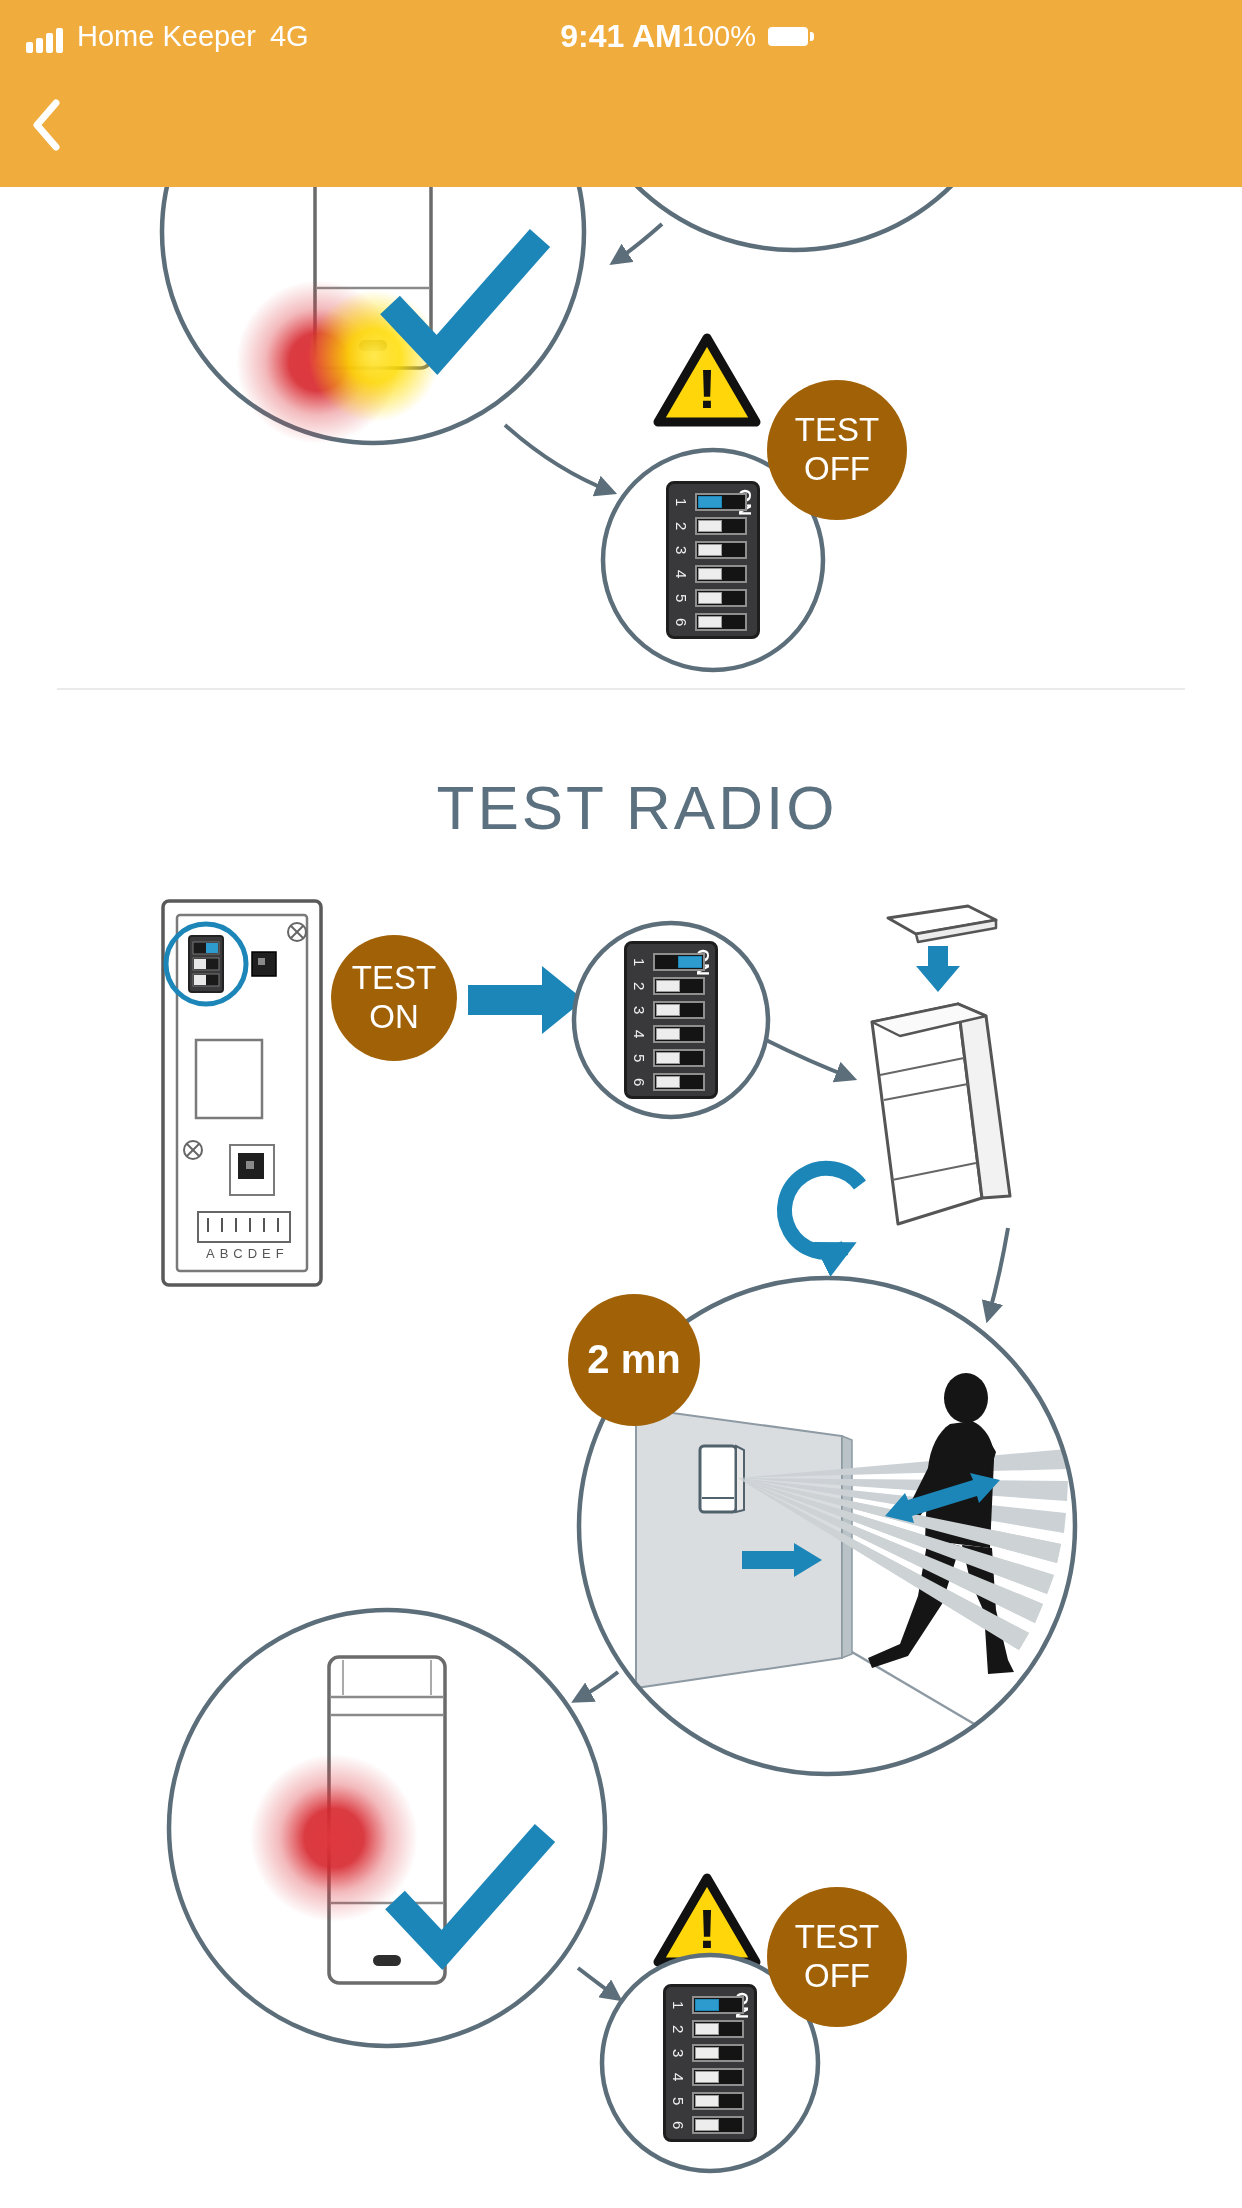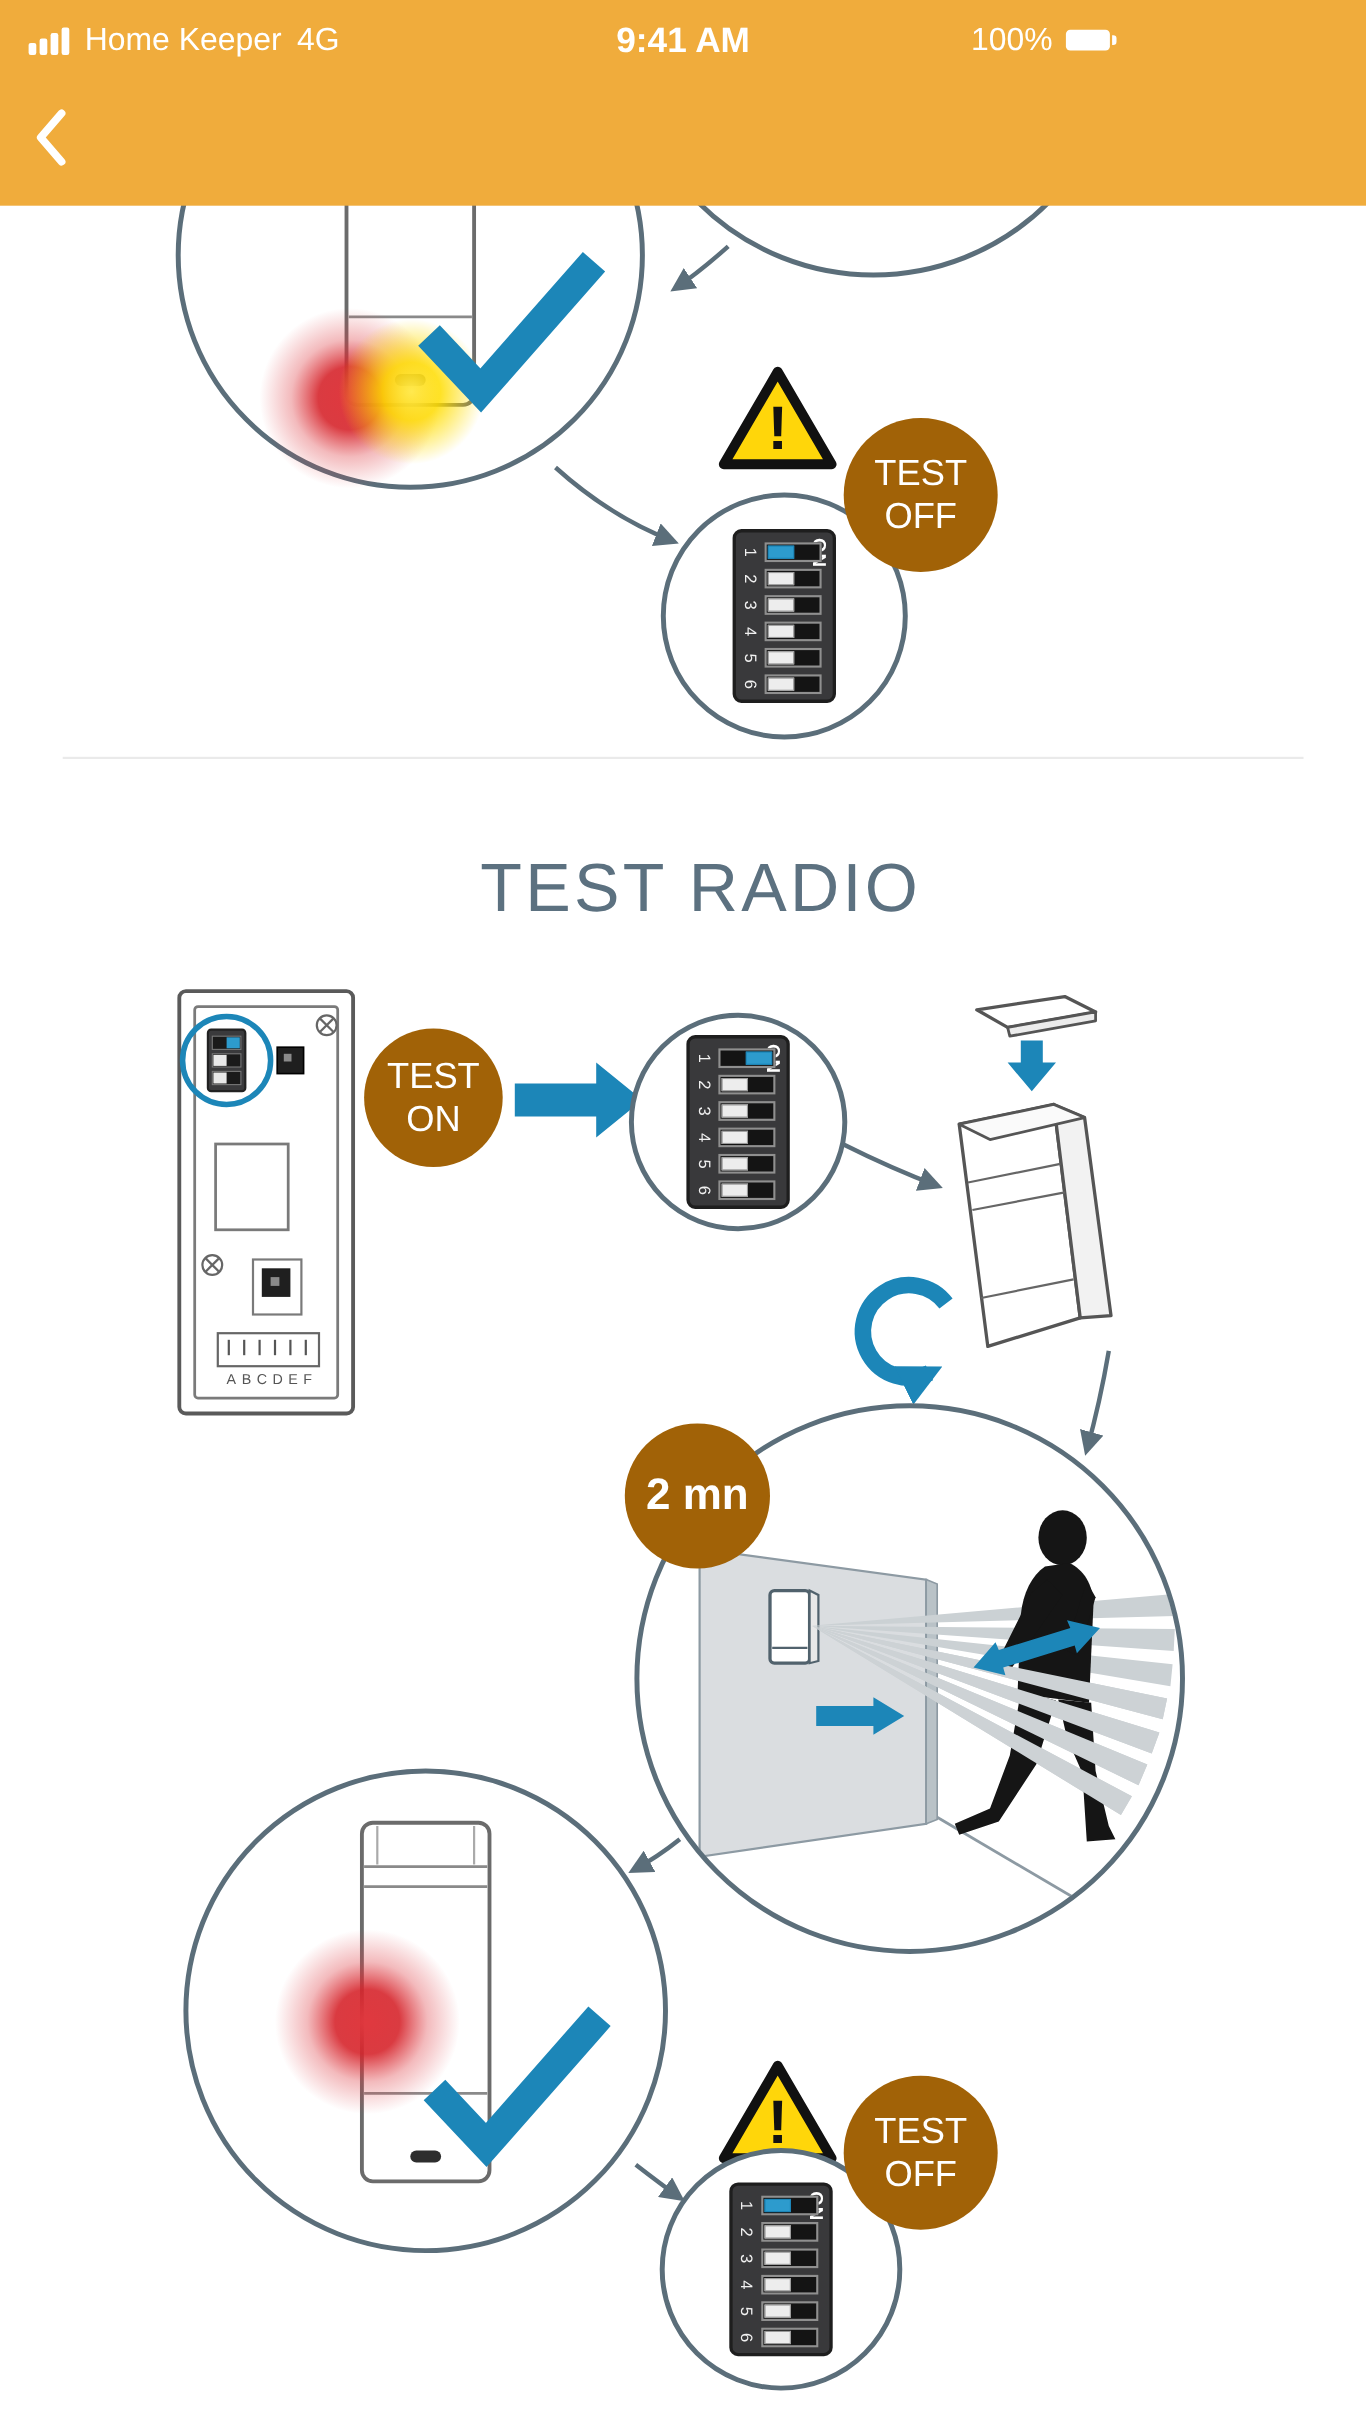--- a/index.html
+++ b/index.html
@@ -4,27 +4,27 @@
 <style>
   html,body{margin:0;padding:0;background:#fff;}
   .page{position:relative;width:1242px;height:2208px;background:#fff;overflow:hidden;
         font-family:"Liberation Sans",sans-serif;}
   svg{font-family:"Liberation Sans",sans-serif;}
 
   
   .header{position:absolute;top:0;left:0;width:1242px;height:187px;background:#F0AC3C;z-index:10;color:#fff;}
   .status-bar{height:63px;display:grid;grid-template-columns:1fr auto 1fr;align-items:center;
               padding:10px 26px 0 26px;box-sizing:border-box;font-size:29px;}
-  .sb-left{display:flex;align-items:center;gap:14px;}
+  .sb-left{display:flex;align-items:flex-end;gap:14px;}
   .signal{display:flex;align-items:flex-end;gap:3px;height:26px;}
   .signal span{width:7px;background:#fff;border-radius:2px;display:block;}
   .signal span:nth-child(1){height:11px;} .signal span:nth-child(2){height:15px;}
   .signal span:nth-child(3){height:20px;} .signal span:nth-child(4){height:25px;}
   .sb-center{font-weight:700;font-size:32px;}
-  .sb-right{display:flex;align-items:center;gap:12px;justify-content:center;}
+  .sb-right{display:flex;align-items:center;gap:12px;justify-content:flex-start;}
   .battery{width:40px;height:19px;border-radius:4px;background:#fff;position:relative;margin-right:6px;}
   .battery:after{content:"";position:absolute;right:-6px;top:5px;width:4px;height:9px;background:#fff;border-radius:0 3px 3px 0;}
   .nav-bar{height:124px;display:flex;align-items:center;padding:0 30px;box-sizing:border-box;gap:24px;}
   .back-button{background:none;border:none;padding:0;margin:0;display:flex;align-items:center;cursor:pointer;}
   .nav-title{font-size:42px;font-weight:700;color:#fff;white-space:nowrap;overflow:hidden;flex:1;}
 
   
   .diagram-svg{position:absolute;left:0;top:0;z-index:1;}
   .divider{position:absolute;left:57px;top:688px;width:1128px;height:2px;background:#eaeaea;z-index:2;}
   .heading{position:absolute;left:16px;top:772px;width:100%;text-align:center;font-size:62px;

